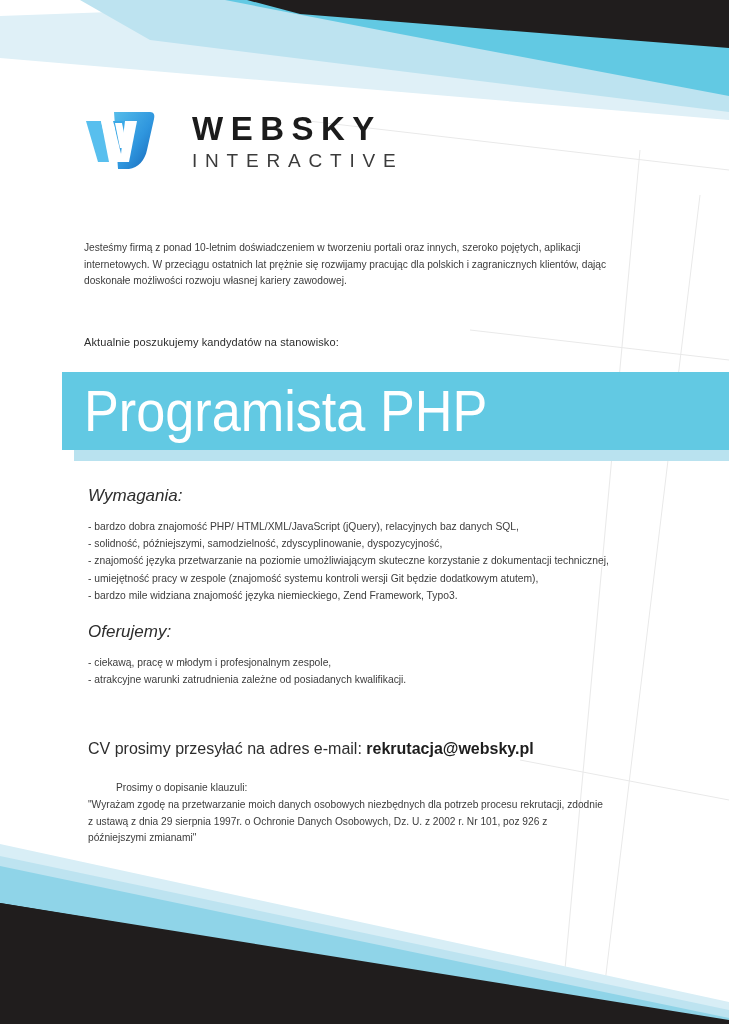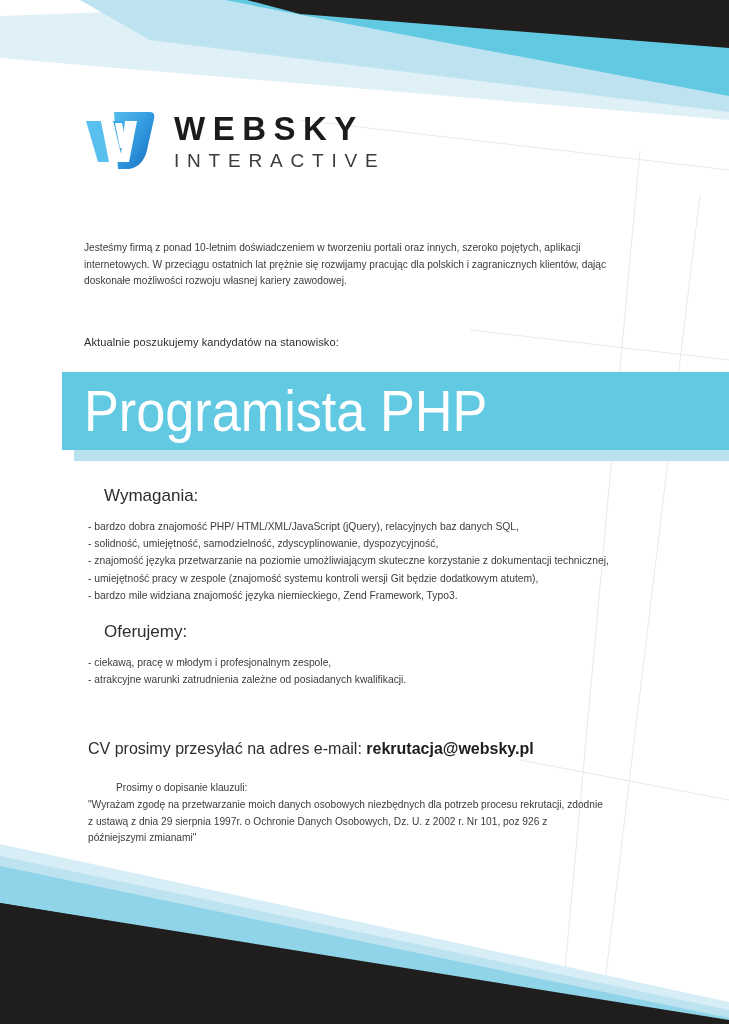--- a/index.html
+++ b/index.html
@@ -29,21 +29,21 @@
     pointer-events: none;
   }
 
   
   .logo-block {
     position: absolute;
     left: 84px;
     top: 110px;
     display: flex;
     align-items: center;
-    gap: 18px;
+    gap: 36px;
   }
   .logo-mark {
     width: 72px;
     height: 62px;
     flex: 0 0 auto;
   }
   .logo-words {
     display: flex;
     flex-direction: column;
     justify-content: center;
@@ -121,22 +121,23 @@
 
   
   .section {
     position: absolute;
     left: 88px;
     width: 560px;
   }
   .section-heading {
     font-size: 17px;
     color: #2d2d2d;
-    margin: 0 0 12px 16px;
+    margin: 0 0 12px 0;
     font-weight: normal;
+    font-style: italic;
   }
   .bullet-list {
     list-style: none;
     margin: 0;
     padding: 0;
   }
   .bullet-list li {
     font-size: 10.3px;
     line-height: 1.67;
     color: #3c3c3c;
@@ -249,21 +250,21 @@
   <div class="lead-in">Aktualnie poszukujemy kandydatów na stanowisko:</div>
 
   <div class="banner-shadow"></div>
   <div class="banner"></div>
   <div class="banner-title">Programista PHP</div>
 
   <div class="section" id="requirements">
     <h2 class="section-heading">Wymagania:</h2>
     <ul class="bullet-list">
       <li>- bardzo dobra znajomość PHP/ HTML/XML/JavaScript (jQuery), relacyjnych baz danych SQL,</li>
-      <li>- solidność, umiejętność, samodzielność, zdyscyplinowanie, dyspozycyjność,</li>
+      <li>- solidność, późniejszymi, samodzielność, zdyscyplinowanie, dyspozycyjność,</li>
       <li>- znajomość języka przetwarzanie na poziomie umożliwiającym skuteczne korzystanie z dokumentacji technicznej,</li>
       <li>- umiejętność pracy w zespole (znajomość systemu kontroli wersji Git będzie dodatkowym atutem),</li>
       <li>- bardzo mile widziana znajomość języka niemieckiego, Zend Framework, Typo3.</li>
     </ul>
   </div>
 
   <div class="section" id="offer">
     <h2 class="section-heading">Oferujemy:</h2>
     <ul class="bullet-list">
       <li>- ciekawą, pracę w młodym i profesjonalnym zespole,</li>

